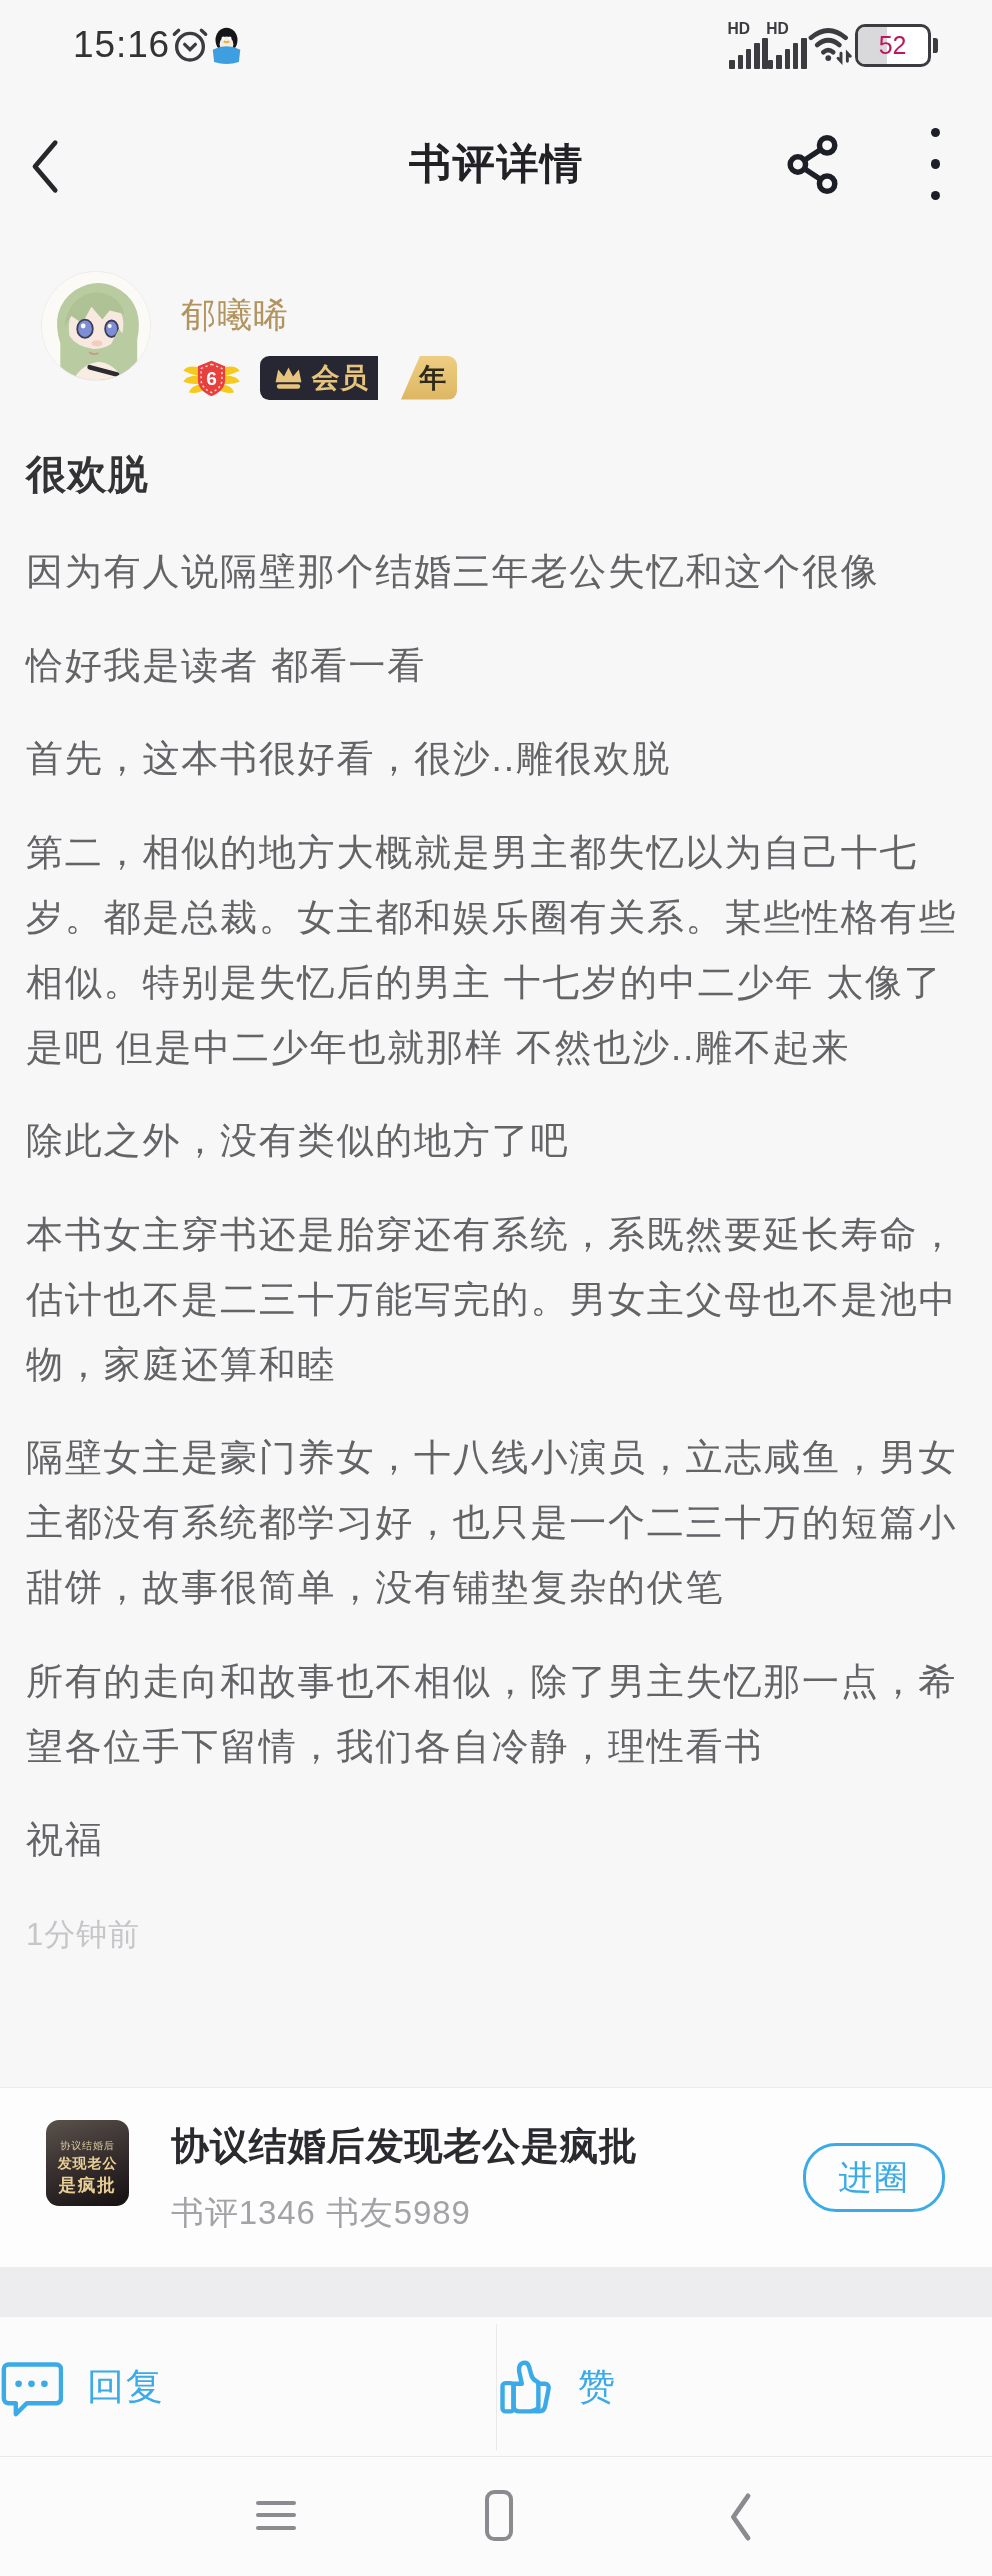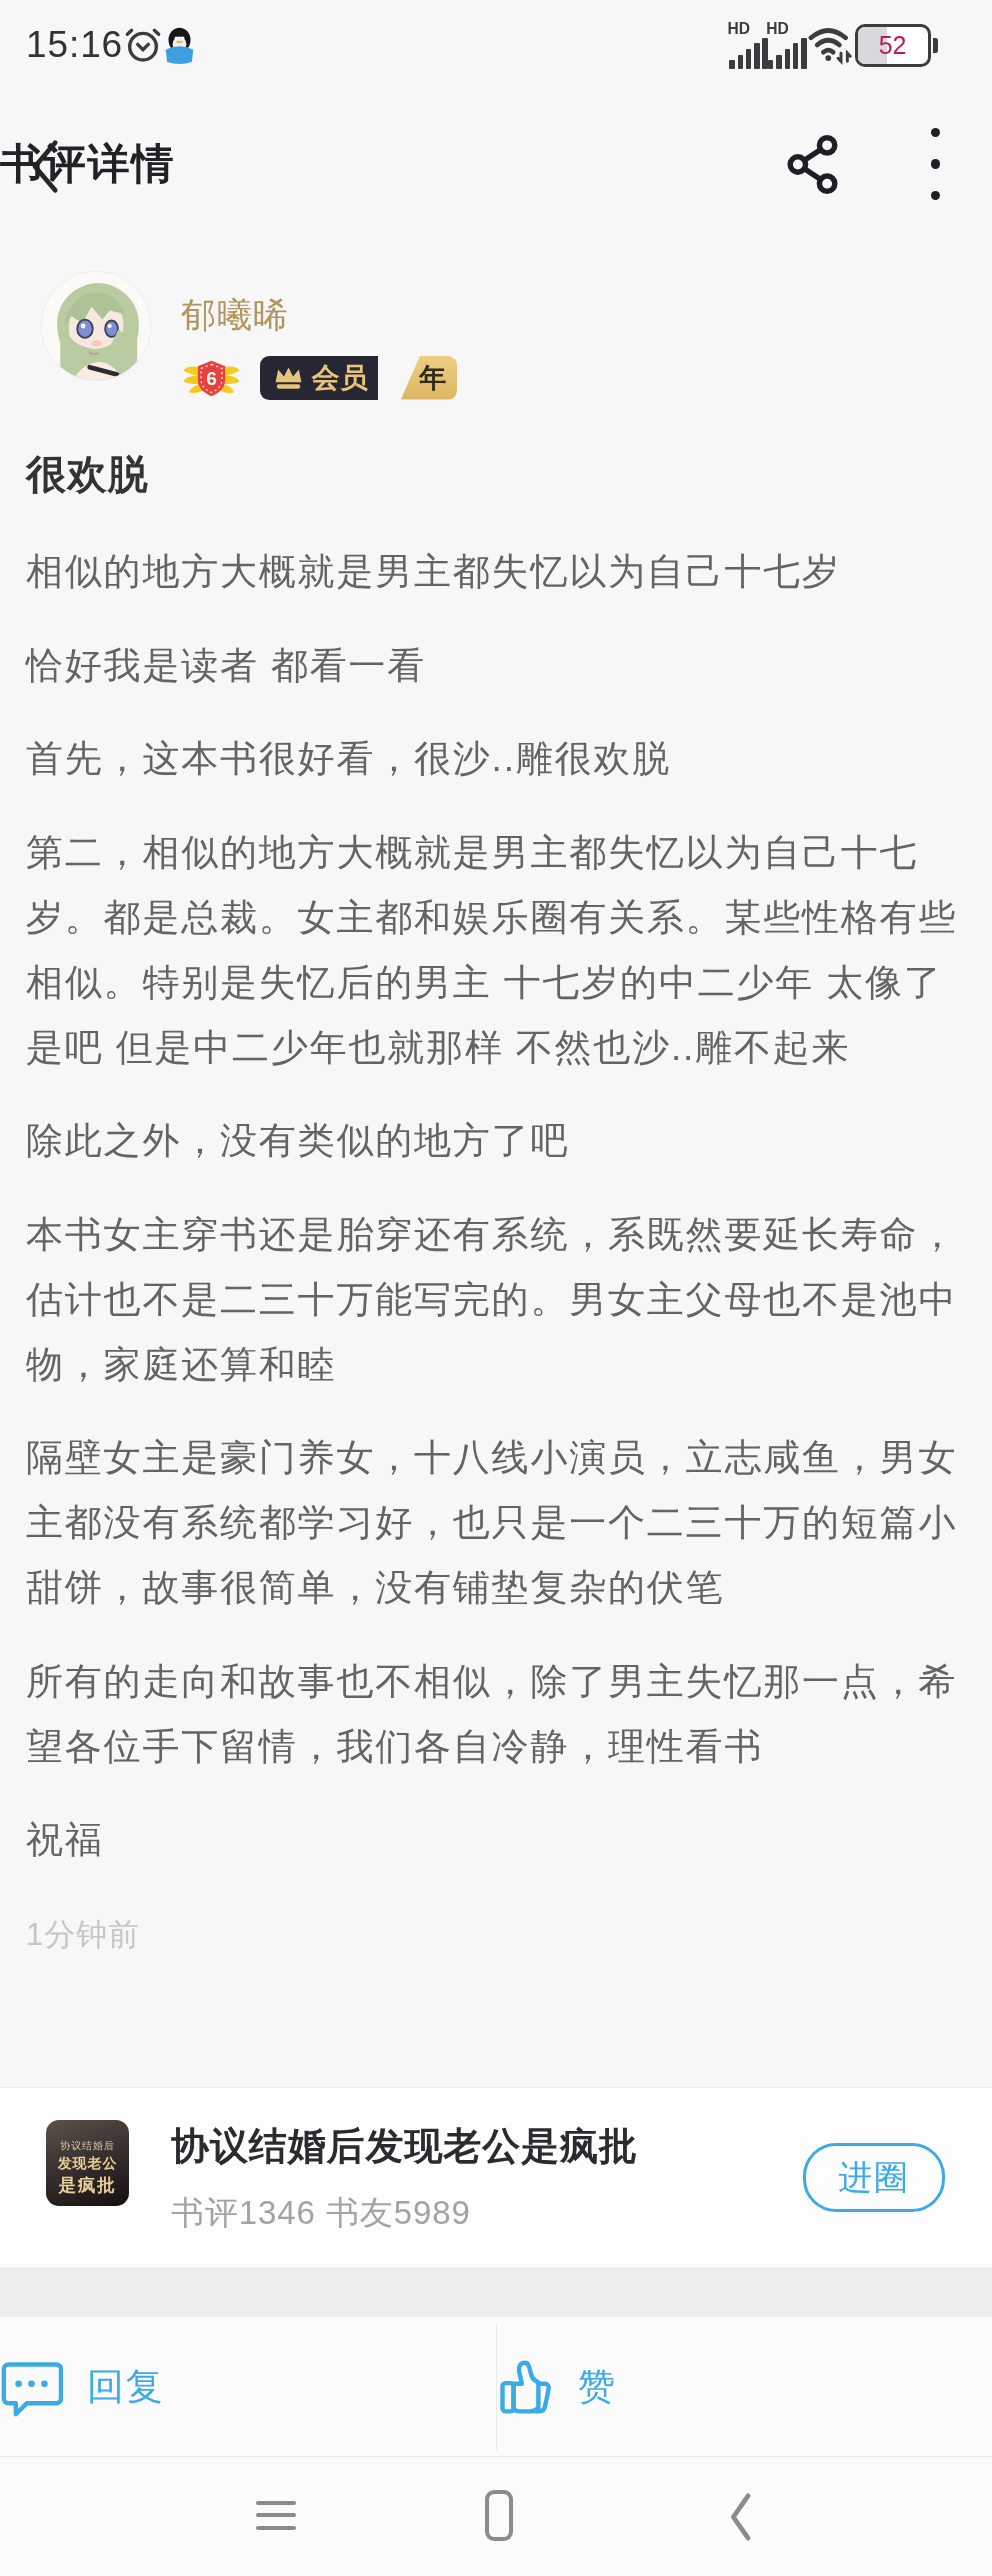--- a/index.html
+++ b/index.html
@@ -6,35 +6,35 @@
   .screen{
     position:relative;width:993px;height:2576px;margin:0 auto;
     background:#f7f7f8;overflow:hidden;
     font-family:"Liberation Sans","DejaVu Sans",sans-serif;
     -webkit-font-smoothing:antialiased;
   }
   
   .status-bar{position:absolute;top:0;left:0;right:0;height:85px;
     display:flex;align-items:center;justify-content:space-between;
     padding:5.5px 55px 0 26px;box-sizing:border-box;color:#35353a;}
-  .sb-left,.sb-right{display:flex;align-items:center;}
+  .sb-left,.sb-right{display:flex;align-items:center;margin-left:47px;}
   .sb-time{font-size:37px;font-weight:500;letter-spacing:0.9px;color:#333;}
   .sig{display:flex;flex-direction:column;align-items:flex-start;line-height:1;}
   .sig .hd{font-size:15.6px;font-weight:700;color:#3b3b40;margin-bottom:1.8px;margin-left:-1.8px;}
   .bars{display:flex;align-items:flex-end;gap:2.8px;height:31px;}
   .bars i{display:block;width:5.5px;background:#3b3b40;border-radius:0.9px;}
   .battery{position:relative;width:70px;height:37px;border:3.2px solid #3b3b40;border-radius:10px;
     display:flex;align-items:center;justify-content:center;background:#fff;overflow:hidden;}
   .battery .fill{position:absolute;left:0;top:0;bottom:0;width:42%;background:#d9d9dc;}
   .battery .pct{position:relative;font-size:25px;font-weight:400;color:#be185d;}
   .battery-nub{width:4.6px;height:14.7px;background:#3b3b40;border-radius:0 2.8px 2.8px 0;margin-left:2.8px;}
   
   .app-header{position:absolute;top:108px;left:0;right:0;height:121px;}
   .hdr-back{position:absolute;left:24px;top:29px;width:44px;height:59px;}
-  .hdr-title{position:absolute;left:0;right:0;top:27.6px;
+  .hdr-title{position:absolute;left:0;right:0;top:27.6px;text-align:center;
     font-size:42px;font-weight:700;color:#212126;letter-spacing:1.8px;}
   .hdr-share{position:absolute;right:154px;top:26px;width:53px;height:61px;}
   .hdr-more{position:absolute;right:48px;top:20px;width:18.4px;height:72px;
     display:flex;flex-direction:column;align-items:center;justify-content:space-between;}
   .hdr-more i{width:9.2px;height:9.2px;border-radius:50%;background:#1c1f26;}
   
   .user-row{position:absolute;top:272px;left:42px;display:flex;}
   .avatar{width:108px;height:108px;border-radius:50%;overflow:hidden;background:#fcfbf9;
     box-shadow:0 0 0 0.9px #ececea;}
   .user-info{margin-left:31px;padding-top:20px;}
@@ -224,21 +224,21 @@
           <span class="member-gold">
               <span>年</span>
             </span>
         </span>
       </div>
     </div>
   </div>
 
   <div class="review">
     <h1>很欢脱</h1>
-    <p>相似的地方大概就是男主都失忆以为自己十七岁</p>
+    <p>因为有人说隔壁那个结婚三年老公失忆和这个很像</p>
     <p>恰好我是读者 都看一看</p>
     <p>首先，这本书很好看，很沙..雕很欢脱</p>
     <p>第二，相似的地方大概就是男主都失忆以为自己十七岁。都是总裁。女主都和娱乐圈有关系。某些性格有些相似。特别是失忆后的男主 十七岁的中二少年 太像了是吧 但是中二少年也就那样 不然也沙..雕不起来</p>
     <p>除此之外，没有类似的地方了吧</p>
     <p>本书女主穿书还是胎穿还有系统，系既然要延长寿命，估计也不是二三十万能写完的。男女主父母也不是池中物，家庭还算和睦</p>
     <p>隔壁女主是豪门养女，十八线小演员，立志咸鱼，男女主都没有系统都学习好，也只是一个二三十万的短篇小甜饼，故事很简单，没有铺垫复杂的伏笔</p>
     <p>所有的走向和故事也不相似，除了男主失忆那一点，希望各位手下留情，我们各自冷静，理性看书</p>
     <p>祝福</p>
     <div class="stamp">1分钟前</div>
   </div>

